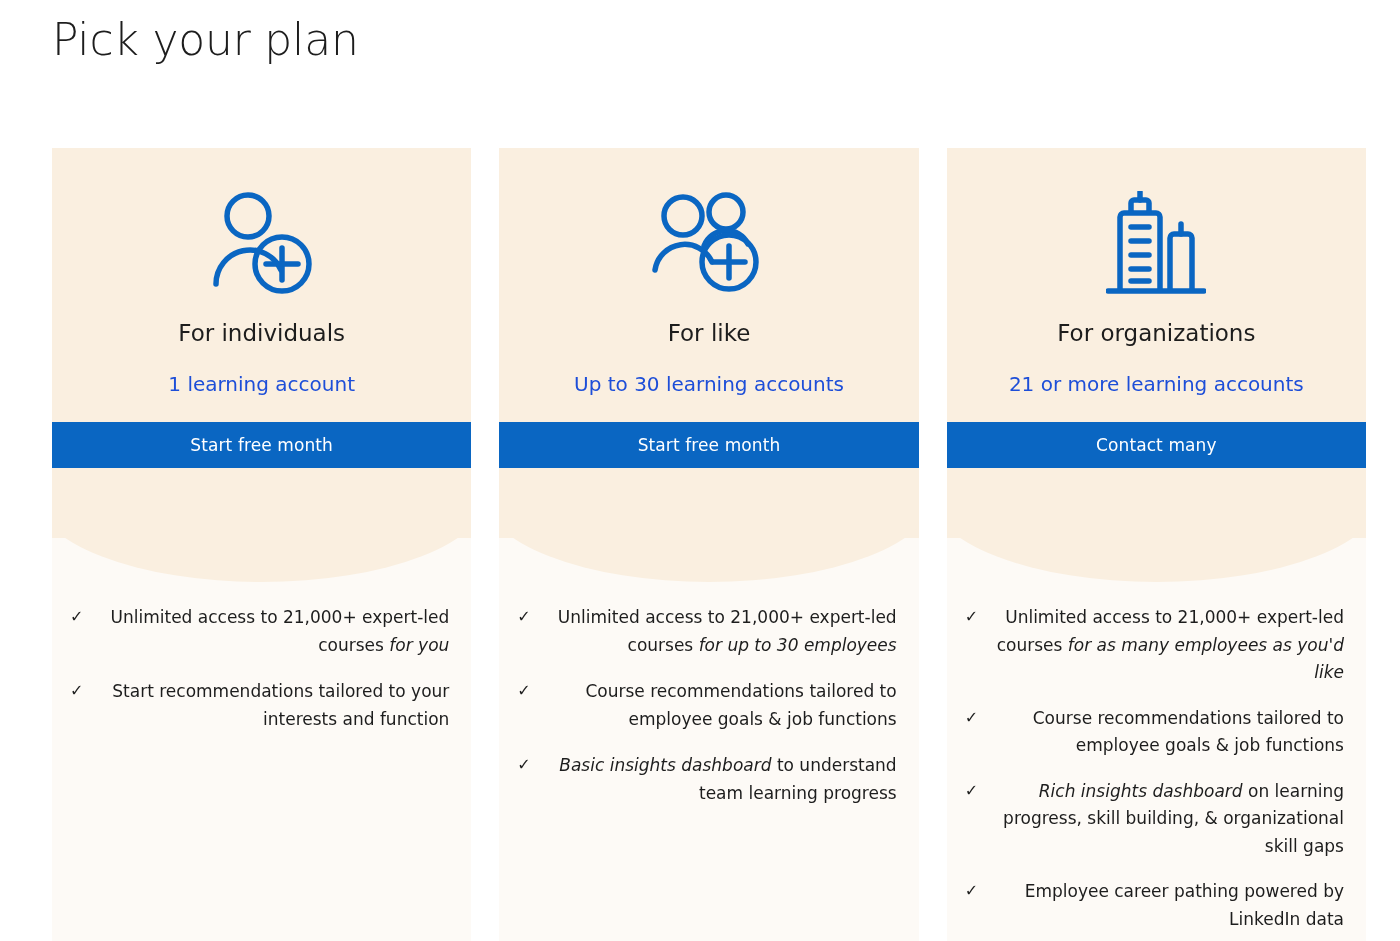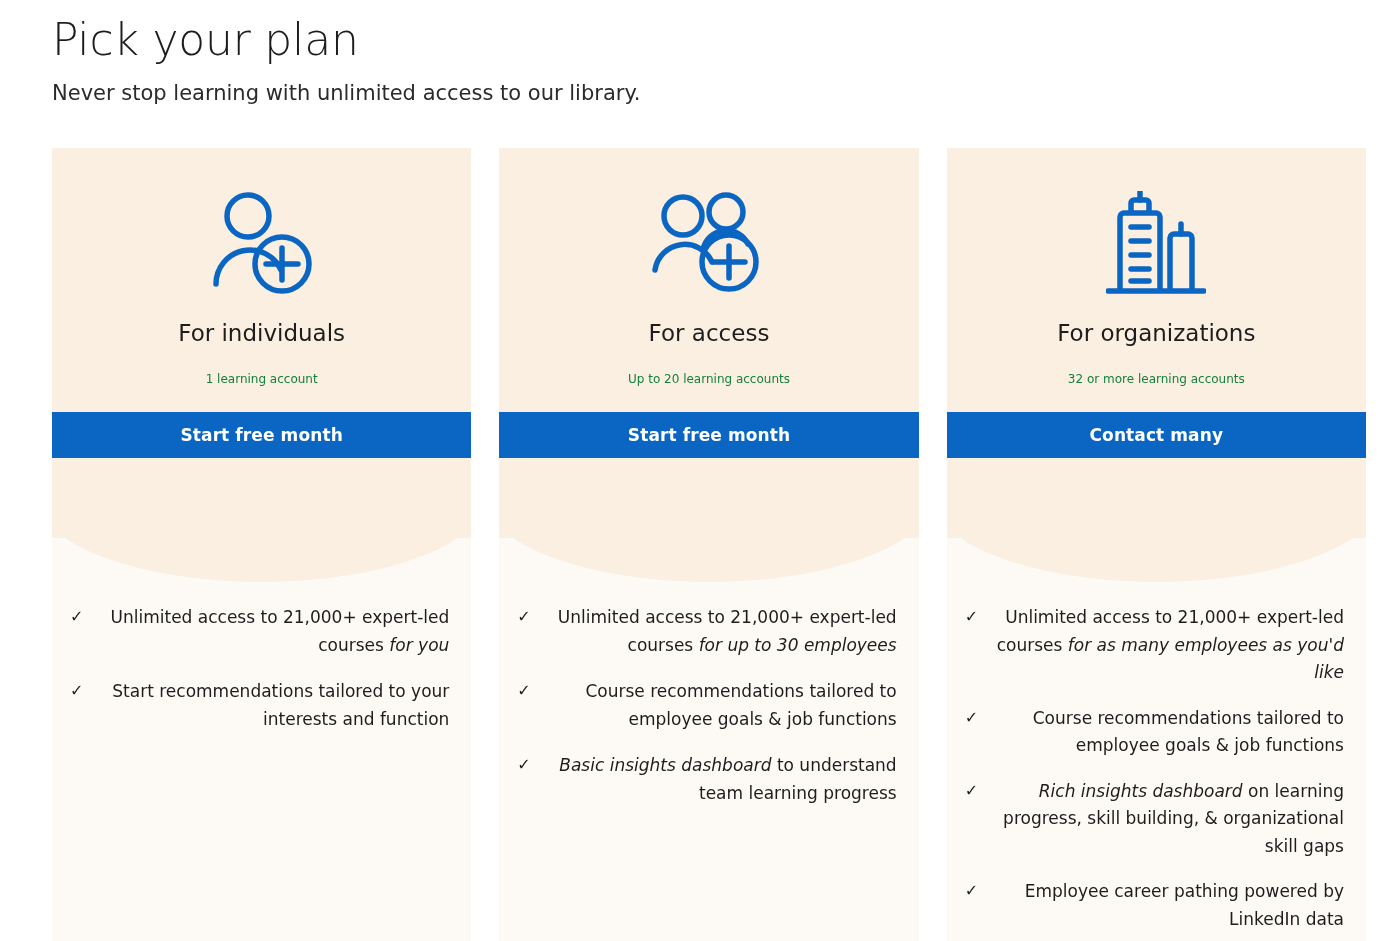--- a/index.html
+++ b/index.html
@@ -104,35 +104,35 @@
   .plan-name {
     margin-top: 16px;
     font-size: 23px;
     font-weight: 400;
     color: #1d1d1d;
     text-align: center;
   }
 
   .plan-accounts {
     margin-top: 26px;
-    font-size: 12px;
+    font-size: 20px;
     font-weight: 400;
-    color: #15803d;
+    color: #1d4ed8;
     text-align: center;
   }
 
   .plan-cta {
     margin-top: 26px;
     display: inline-block;
     background: #0a66c2;
     color: #ffffff;
     border: none;
     font-family: inherit;
     font-size: 17px;
-    font-weight: 700;
+    font-weight: 400;
     letter-spacing: 0.1px;
     padding: 13px 26px;
     cursor: pointer;
     white-space: nowrap;
   }
 
   
   .card-body {
     position: relative;
     z-index: 1;
@@ -161,21 +161,20 @@
 
   .card-3 .feature { margin-bottom: 18px; }
 </style>
 </head>
 <body>
 
 <div class="page">
 
   <div class="page-header">
     <h1 class="page-title">Pick your plan</h1>
-    <p class="page-subtitle">Never stop learning with unlimited access to our library.</p>
   </div>
 
   <div class="cards">
 
     <div class="card card-1">
       <div class="card-head">
         <div class="card-head-arc"></div>
         <div class="card-head-inner">
           <div class="plan-icon">
             <svg width="108" height="104" viewBox="0 0 108 104" fill="none" stroke="#0a66c2" stroke-width="5.5">
@@ -215,22 +214,22 @@
             <svg width="116" height="104" viewBox="0 0 116 104" fill="none" stroke="#0a66c2" stroke-width="5.5">
               <circle cx="32" cy="24" r="19"></circle>
               <path d="M4 78 A30 30 0 0 1 61 70" stroke-linecap="round"></path>
               <circle cx="75" cy="20" r="17"></circle>
               <path d="M53 54 A24 24 0 0 1 97 52" stroke-linecap="round"></path>
               <circle cx="78" cy="70" r="27"></circle>
               <line x1="78" y1="54" x2="78" y2="86" stroke-linecap="round"></line>
               <line x1="62" y1="70" x2="94" y2="70" stroke-linecap="round"></line>
             </svg>
           </div>
-          <div class="plan-name">For access</div>
-          <div class="plan-accounts">Up to 20 learning accounts</div>
+          <div class="plan-name">For like</div>
+          <div class="plan-accounts">Up to 30 learning accounts</div>
           <button class="plan-cta">Start free month</button>
         </div>
       </div>
       <div class="card-body">
         <div class="feature">
           <span class="feature-check">✓</span>
           <span class="feature-text">
             <span>Unlimited access to 21,000+ expert-led courses </span><em>for up to 30 employees</em><span></span>
           </span>
         </div>
@@ -262,21 +261,21 @@
               <line x1="25" y1="36" x2="43" y2="36" stroke-linecap="round"></line>
               <line x1="25" y1="50" x2="43" y2="50" stroke-linecap="round"></line>
               <line x1="25" y1="64" x2="43" y2="64" stroke-linecap="round"></line>
               <line x1="25" y1="78" x2="43" y2="78" stroke-linecap="round"></line>
               <line x1="25" y1="90" x2="43" y2="90" stroke-linecap="round"></line>
               <path d="M64 100 V47 a4 4 0 0 1 4-4 h14 a4 4 0 0 1 4 4 V100" stroke-linejoin="round"></path>
               <line x1="75" y1="43" x2="75" y2="33" stroke-linecap="round"></line>
             </svg>
           </div>
           <div class="plan-name">For organizations</div>
-          <div class="plan-accounts">32 or more learning accounts</div>
+          <div class="plan-accounts">21 or more learning accounts</div>
           <button class="plan-cta">Contact many</button>
         </div>
       </div>
       <div class="card-body">
         <div class="feature">
           <span class="feature-check">✓</span>
           <span class="feature-text">
             <span>Unlimited access to 21,000+ expert-led courses </span><em>for as many employees as you'd like</em><span></span>
           </span>
         </div>

